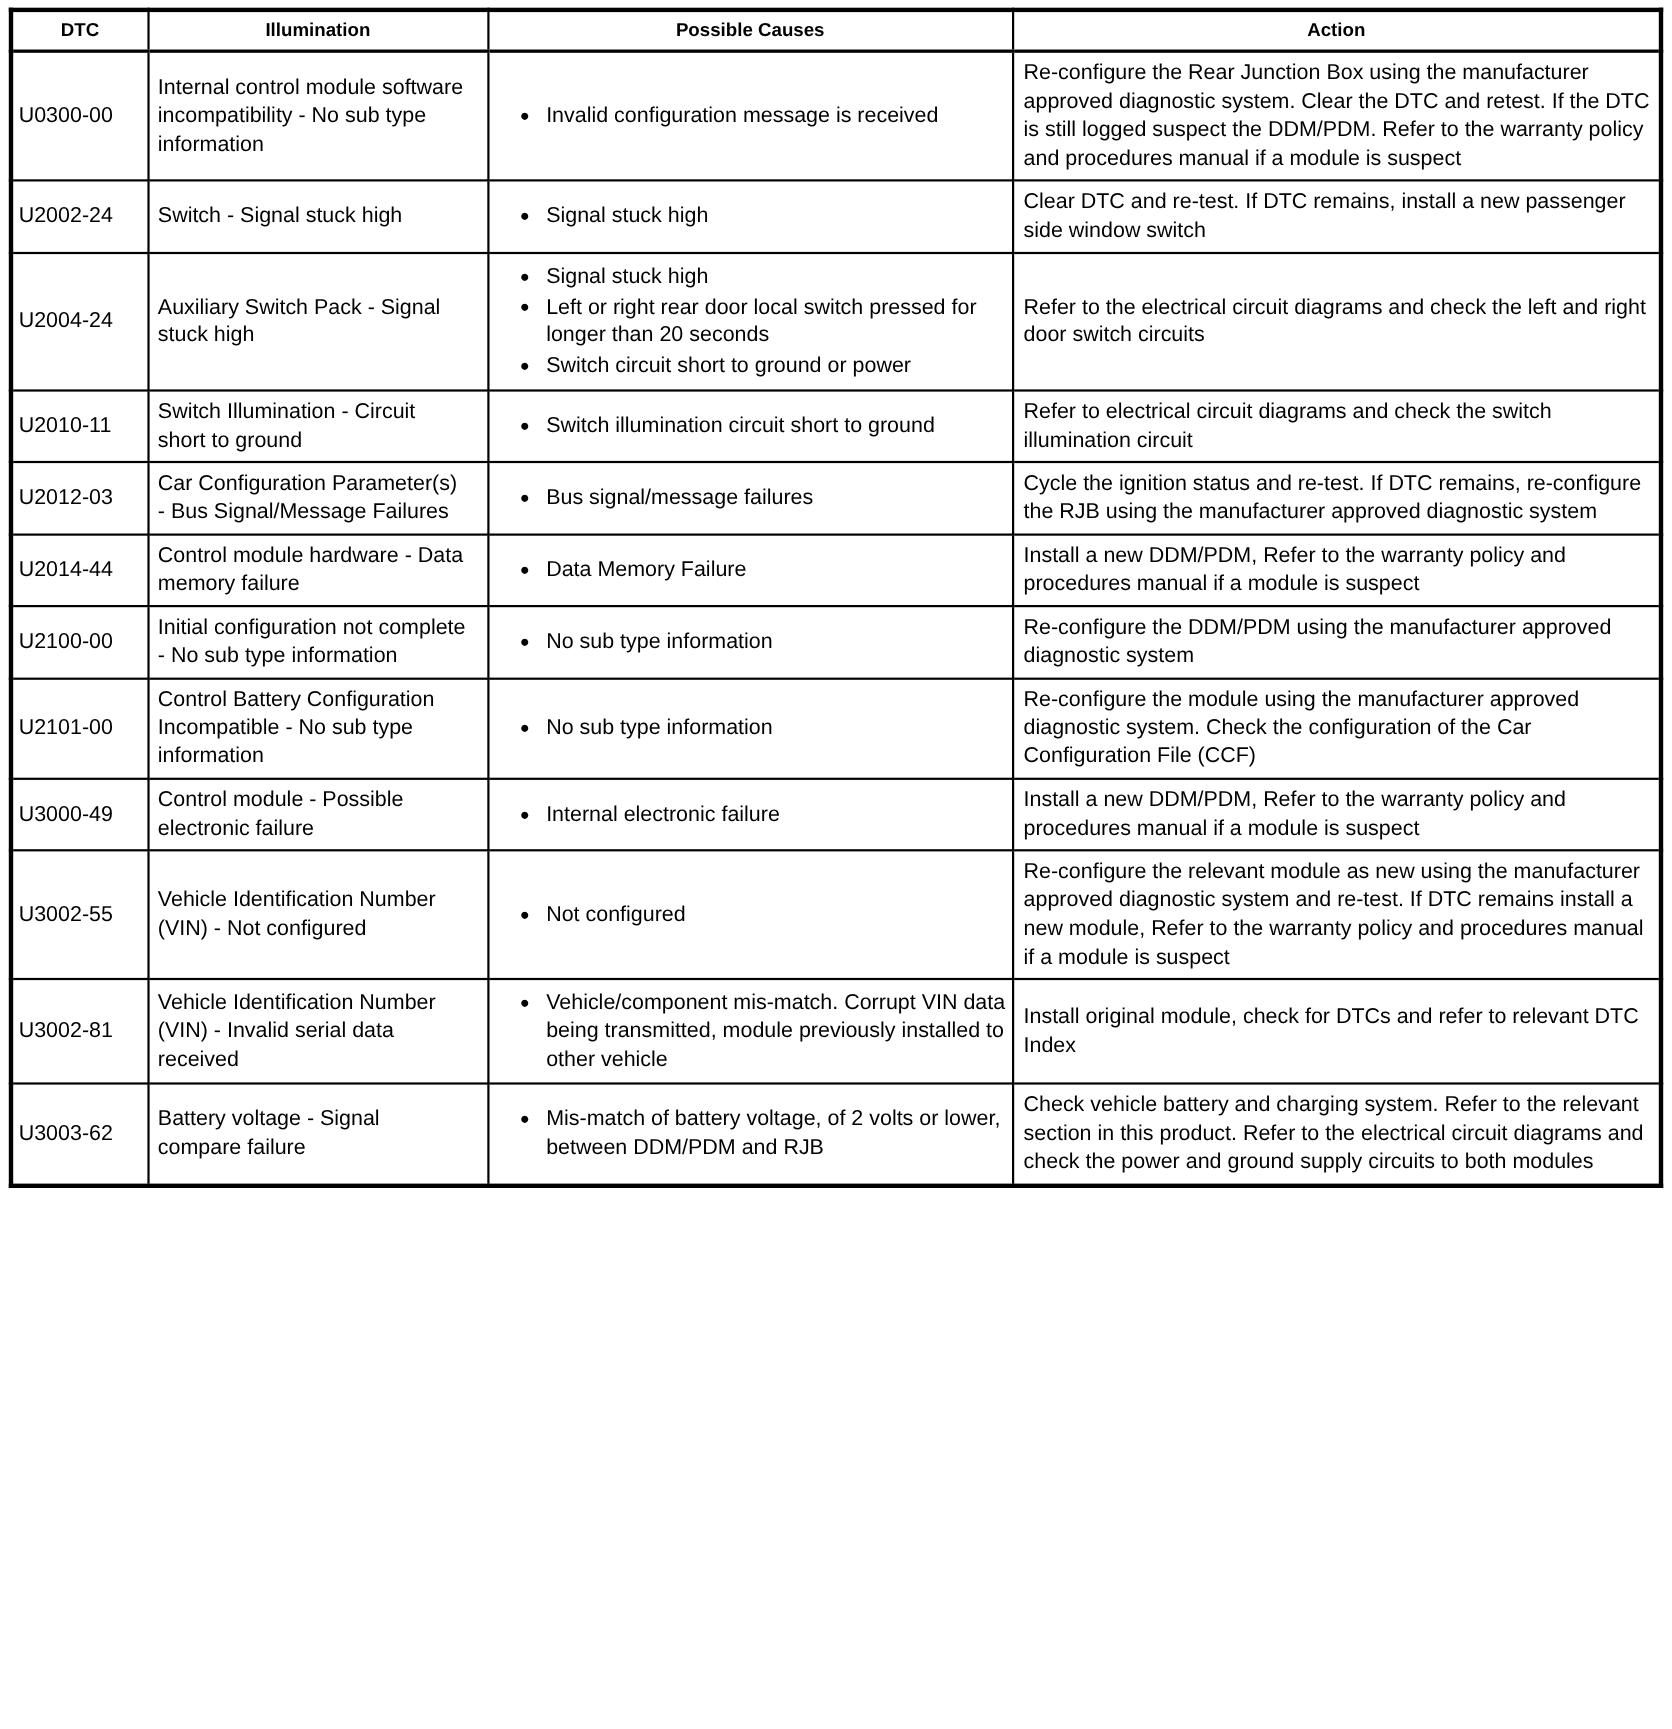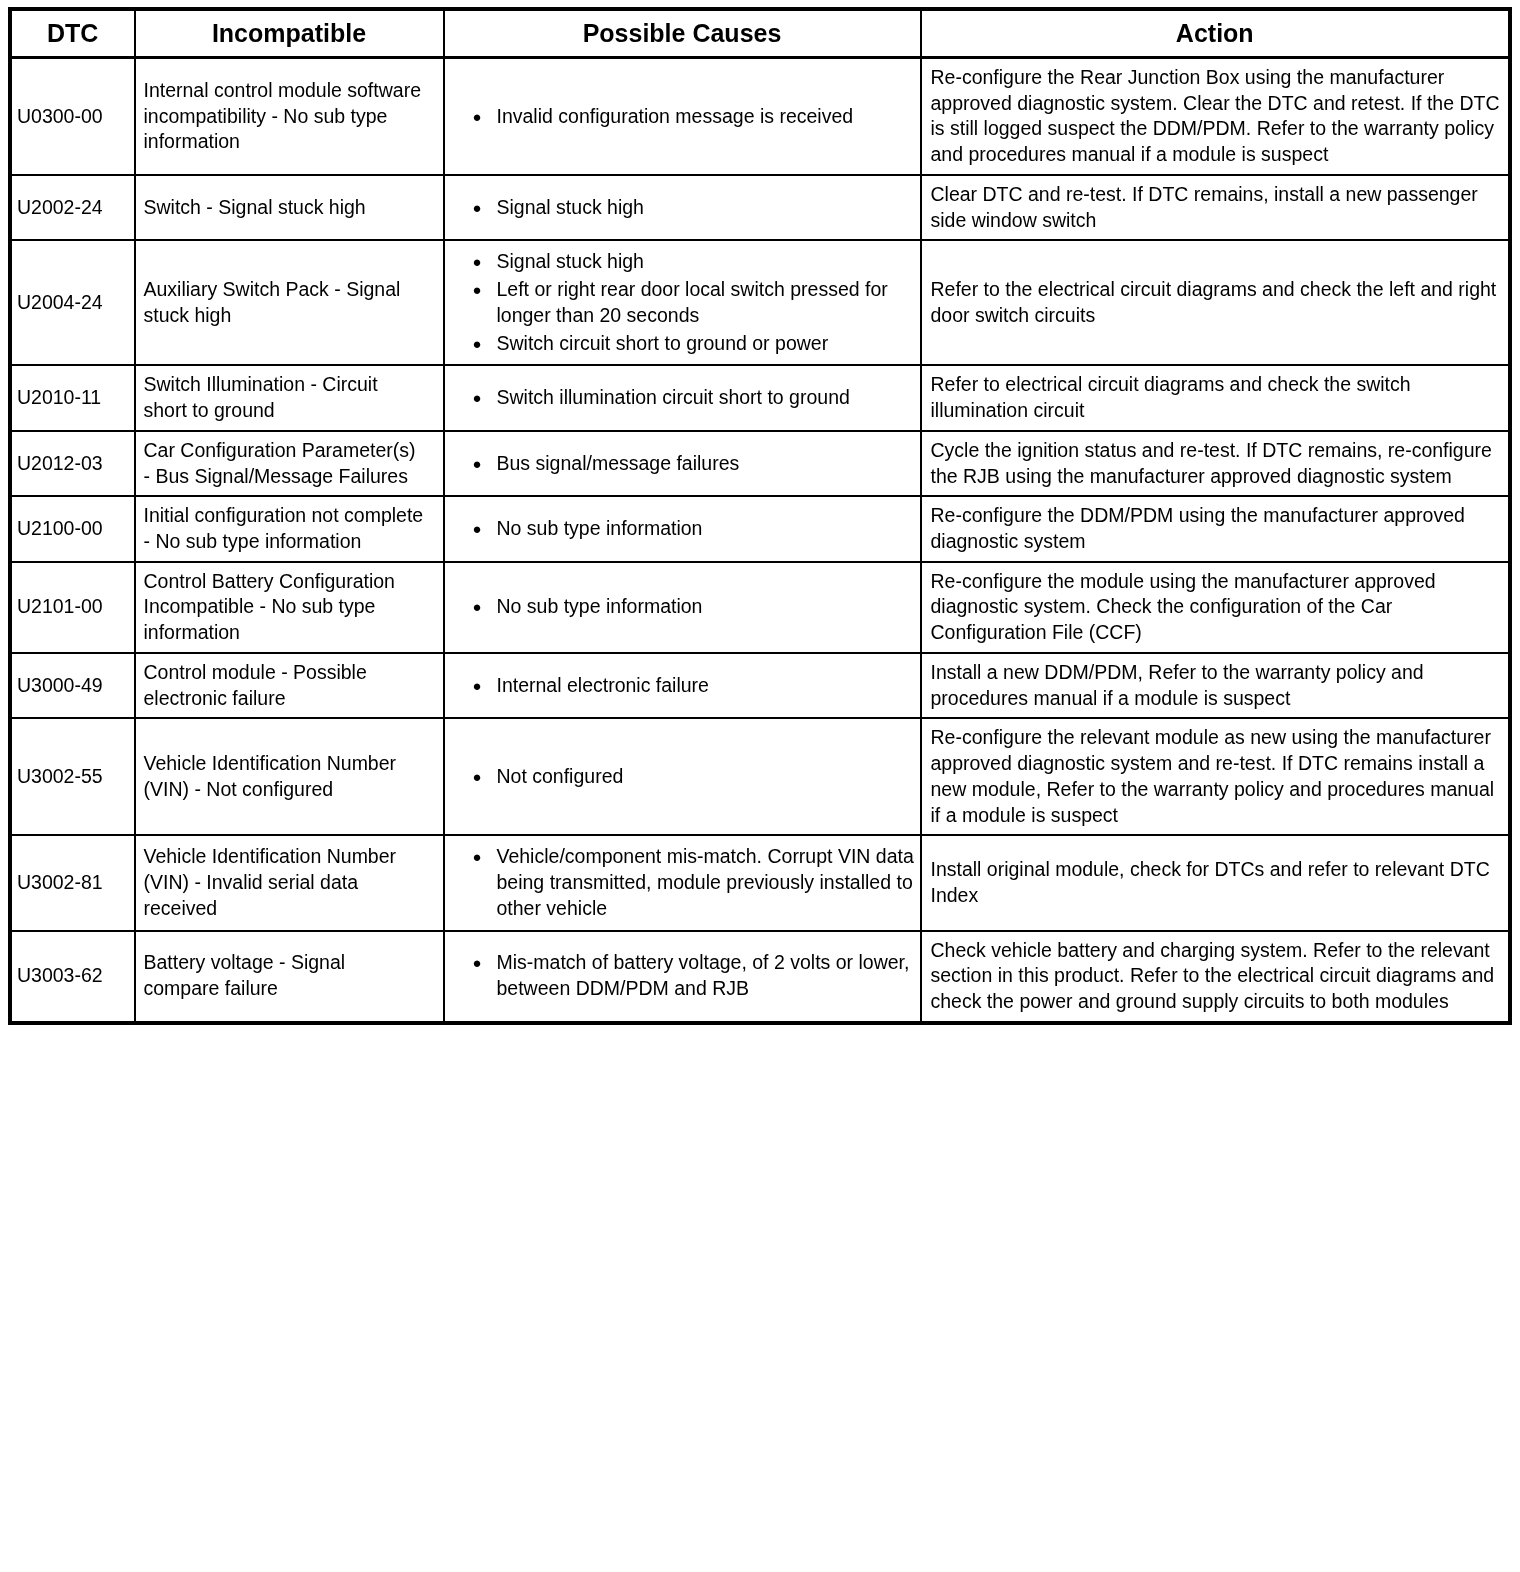--- a/index.html
+++ b/index.html
@@ -26,21 +26,21 @@
   table.dtc-table td {
     border: 2px solid #000000;
     vertical-align: middle;
     font-size: 19.5px;
     line-height: 1.32;
     box-sizing: border-box;
   }
   table.dtc-table th {
     font-weight: bold;
     text-align: center;
-    font-size: 25px;
+    font-size: 17px;
     padding: 6px 4px;
     border-bottom: 3px solid #000000;
   }
   col.col-dtc  { width: 8.3%; }
   col.col-desc { width: 20.6%; }
   col.col-causes { width: 31.8%; }
   col.col-action { width: 39.3%; }
 
   td.cell-dtc {
     padding: 4px 3px 4px 5px;
@@ -81,21 +81,21 @@
   <table class="dtc-table">
     <colgroup>
       <col class="col-dtc">
       <col class="col-desc">
       <col class="col-causes">
       <col class="col-action">
     </colgroup>
     <thead>
       <tr>
         <th>DTC</th>
-        <th>Incompatible</th>
+        <th>Illumination</th>
         <th>Possible Causes</th>
         <th>Action</th>
       </tr>
     </thead>
     <tbody>
         <tr>
           <td class="cell-dtc">U0300-00</td>
           <td class="cell-desc">Internal control module software incompatibility - No sub type information</td>
           <td class="cell-causes">
             <ul class="causes-list">
@@ -140,20 +140,30 @@
           <td class="cell-dtc">U2012-03</td>
           <td class="cell-desc">Car Configuration Parameter(s) - Bus Signal/Message Failures</td>
           <td class="cell-causes">
             <ul class="causes-list">
               <li>Bus signal/message failures</li>
             </ul>
           </td>
           <td class="cell-action">Cycle the ignition status and re-test. If DTC remains, re-configure the RJB using the manufacturer approved diagnostic system</td>
         </tr>
         <tr>
+          <td class="cell-dtc">U2014-44</td>
+          <td class="cell-desc">Control module hardware - Data memory failure</td>
+          <td class="cell-causes">
+            <ul class="causes-list">
+              <li>Data Memory Failure</li>
+            </ul>
+          </td>
+          <td class="cell-action">Install a new DDM/PDM, Refer to the warranty policy and procedures manual if a module is suspect</td>
+        </tr>
+        <tr>
           <td class="cell-dtc">U2100-00</td>
           <td class="cell-desc">Initial configuration not complete - No sub type information</td>
           <td class="cell-causes">
             <ul class="causes-list">
               <li>No sub type information</li>
             </ul>
           </td>
           <td class="cell-action">Re-configure the DDM/PDM using the manufacturer approved diagnostic system</td>
         </tr>
         <tr>

